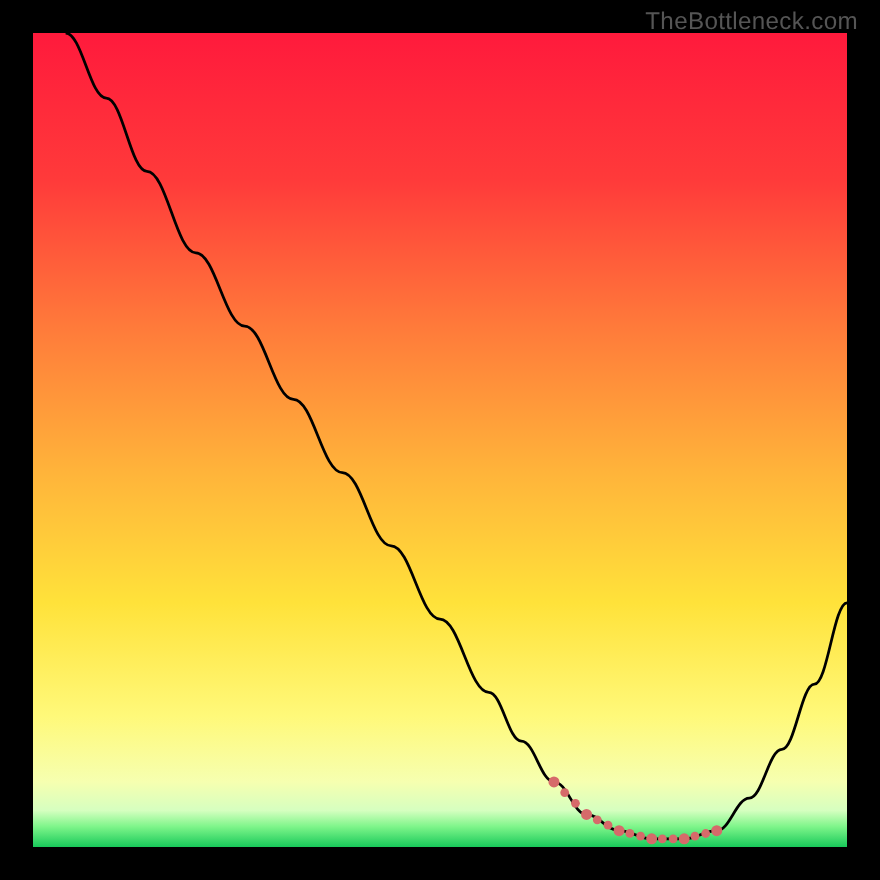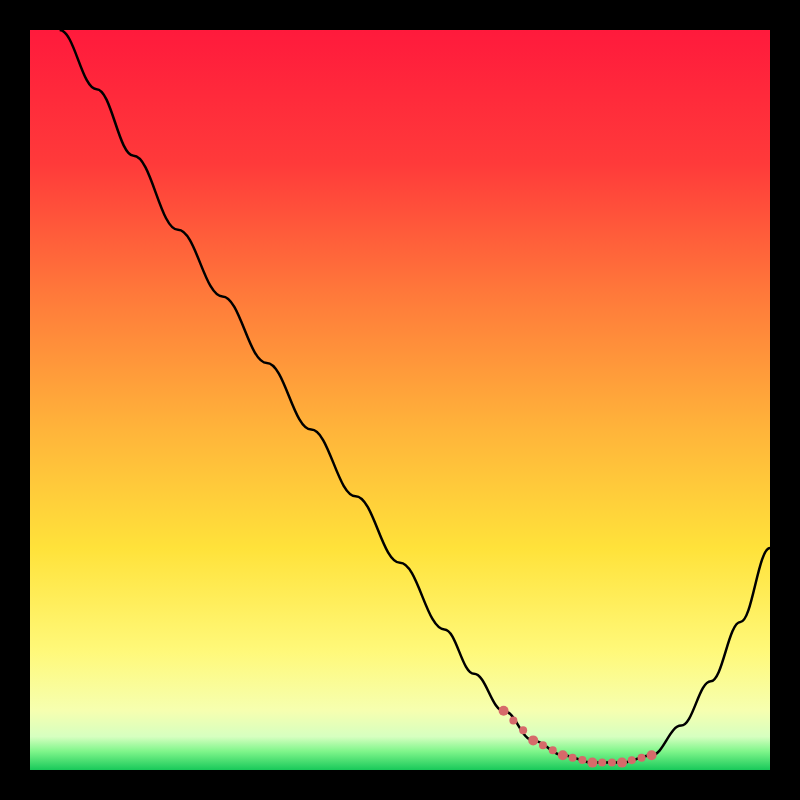--- a/index.html
+++ b/index.html
@@ -7,20 +7,21 @@
   .container { position: absolute; top: 0; left: 0; width: 800px; height: 800px; background: #000; }
   .watermark { position: absolute; top: 6px; right: 20px; color: #555; font-size: 22px; font-weight: 500; letter-spacing: 0.3px; z-index: 10; }
   .plot-area { position: absolute; top: 30px; left: 30px; width: 740px; height: 740px; }
   .gradient-bg { position: absolute; top: 0; left: 0; width: 100%; height: 100%; }
   .curve-svg { position: absolute; top: 0; left: 0; width: 100%; height: 100%; }
 </style>
 </head>
 <body>
 
 <div class="container">
+  <div class="watermark">TheBottleneck.com</div>
   <div class="plot-area">
     <svg class="gradient-bg" viewBox="0 0 740 740" preserveAspectRatio="none">
       <defs>
         <linearGradient id="bg-grad" x1="0" y1="0" x2="0" y2="1">
             <stop offset="0%" stop-color="#ff1a3c"></stop>
             <stop offset="18%" stop-color="#ff3a3a"></stop>
             <stop offset="36%" stop-color="#ff7a3a"></stop>
             <stop offset="54%" stop-color="#ffb43a"></stop>
             <stop offset="70%" stop-color="#ffe23a"></stop>
             <stop offset="84%" stop-color="#fff97a"></stop>

